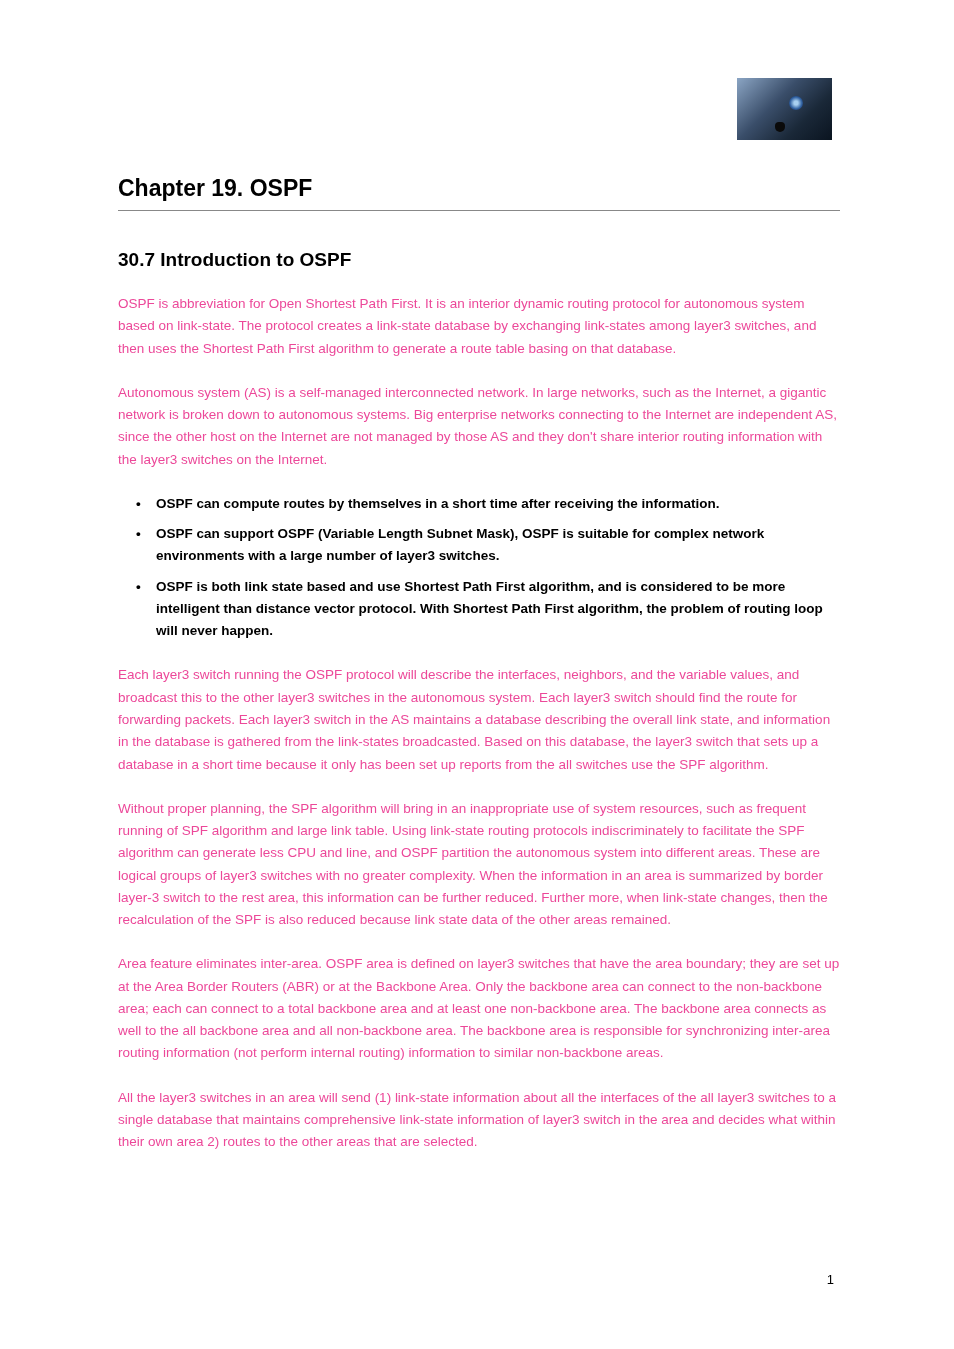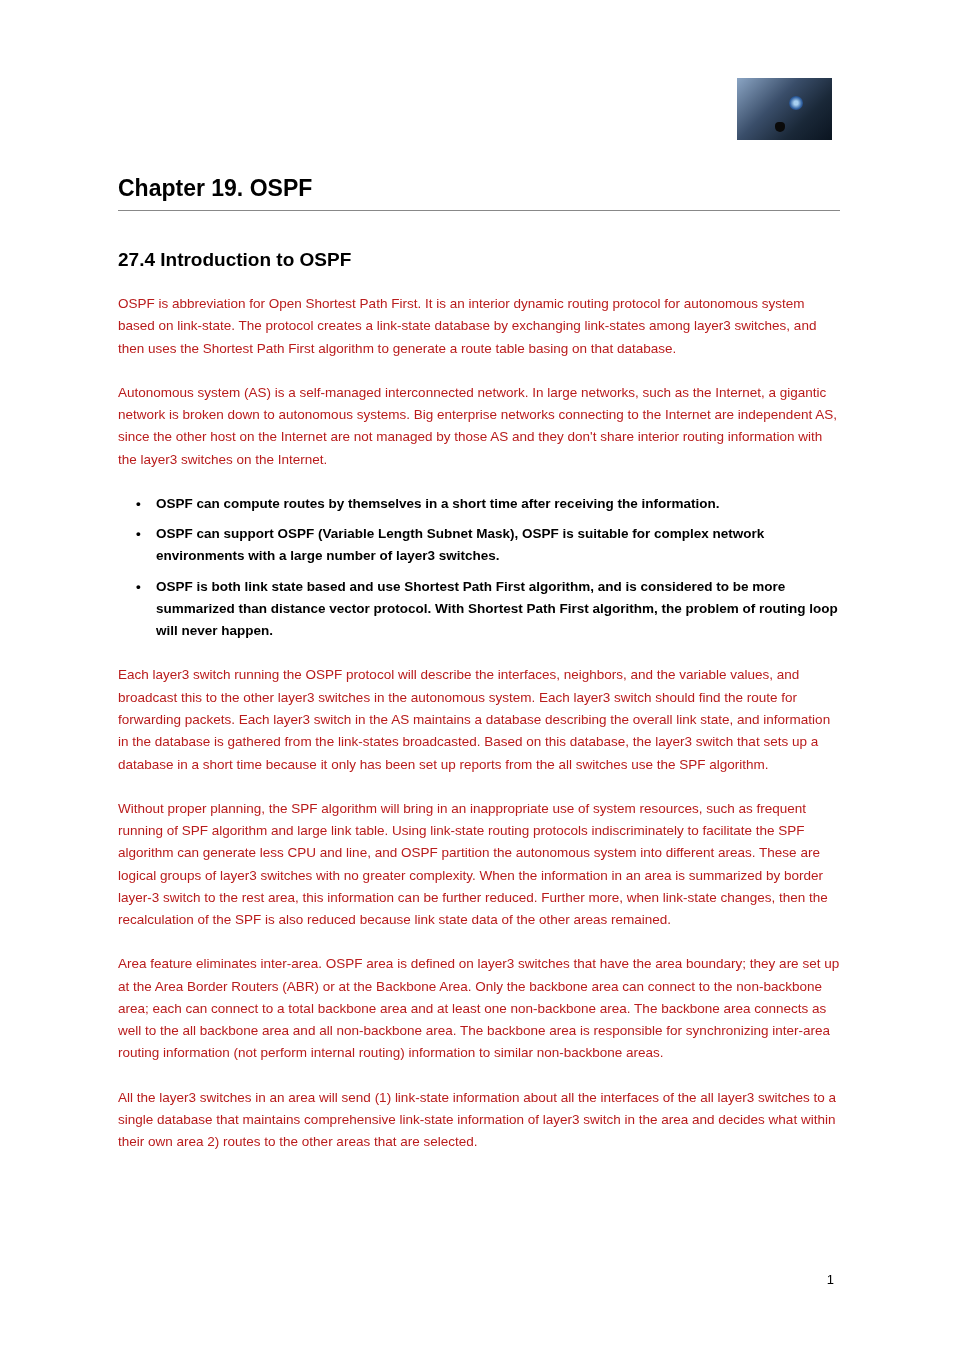--- a/index.html
+++ b/index.html
@@ -58,21 +58,21 @@
       margin-bottom: 38px;
     }
     .section-heading {
       font-size: 19px;
       font-weight: bold;
       color: #000;
       margin-bottom: 22px;
     }
     .body-text {
       font-size: 13.5px;
-      color: #b91c1c;
+      color: #ec4899;
       line-height: 1.65;
       margin-bottom: 22px;
     }
     .bullet-list {
       list-style: none;
       margin-bottom: 22px;
       font-weight: bold;
     }
     .bullet-list li {
       position: relative;
@@ -103,30 +103,30 @@
 
 <div class="page-container">
   <div class="logo-image">
     <div class="logo-eye"></div>
     <div class="logo-nose"></div>
   </div>
 
   <h1 class="chapter-title">Chapter 19. OSPF</h1>
   <hr class="title-divider">
 
-  <h2 class="section-heading">27.4 Introduction to OSPF</h2>
+  <h2 class="section-heading">30.7 Introduction to OSPF</h2>
 
   <p class="body-text">OSPF is abbreviation for Open Shortest Path First. It is an interior dynamic routing protocol for autonomous system based on link-state. The protocol creates a link-state database by exchanging link-states among layer3 switches, and then uses the Shortest Path First algorithm to generate a route table basing on that database.</p>
 
   <p class="body-text">Autonomous system (AS) is a self-managed interconnected network. In large networks, such as the Internet, a gigantic network is broken down to autonomous systems. Big enterprise networks connecting to the Internet are independent AS, since the other host on the Internet are not managed by those AS and they don't share interior routing information with the layer3 switches on the Internet.</p>
 
   <ul class="bullet-list">
     <li>OSPF can compute routes by themselves in a short time after receiving the information.</li>
     <li>OSPF can support OSPF (Variable Length Subnet Mask), OSPF is suitable for complex network environments with a large number of layer3 switches.</li>
-    <li>OSPF is both link state based and use Shortest Path First algorithm, and is considered to be more summarized than distance vector protocol. With Shortest Path First algorithm, the problem of routing loop will never happen.</li>
+    <li>OSPF is both link state based and use Shortest Path First algorithm, and is considered to be more intelligent than distance vector protocol. With Shortest Path First algorithm, the problem of routing loop will never happen.</li>
   </ul>
 
   <p class="body-text">Each layer3 switch running the OSPF protocol will describe the interfaces, neighbors, and the variable values, and broadcast this to the other layer3 switches in the autonomous system. Each layer3 switch should find the route for forwarding packets. Each layer3 switch in the AS maintains a database describing the overall link state, and information in the database is gathered from the link-states broadcasted. Based on this database, the layer3 switch that sets up a database in a short time because it only has been set up reports from the all switches use the SPF algorithm.</p>
   <p class="body-text">Without proper planning, the SPF algorithm will bring in an inappropriate use of system resources, such as frequent running of SPF algorithm and large link table. Using link-state routing protocols indiscriminately to facilitate the SPF algorithm can generate less CPU and line, and OSPF partition the autonomous system into different areas. These are logical groups of layer3 switches with no greater complexity. When the information in an area is summarized by border layer-3 switch to the rest area, this information can be further reduced. Further more, when link-state changes, then the recalculation of the SPF is also reduced because link state data of the other areas remained.</p>
   <p class="body-text">Area feature eliminates inter-area. OSPF area is defined on layer3 switches that have the area boundary; they are set up at the Area Border Routers (ABR) or at the Backbone Area. Only the backbone area can connect to the non-backbone area; each can connect to a total backbone area and at least one non-backbone area. The backbone area connects as well to the all backbone area and all non-backbone area. The backbone area is responsible for synchronizing inter-area routing information (not perform internal routing) information to similar non-backbone areas.</p>
   <p class="body-text">All the layer3 switches in an area will send (1) link-state information about all the interfaces of the all layer3 switches to a single database that maintains comprehensive link-state information of layer3 switch in the area and decides what within their own area 2) routes to the other areas that are selected.</p>
 </div>
 
 <div class="page-number">1</div>
 

